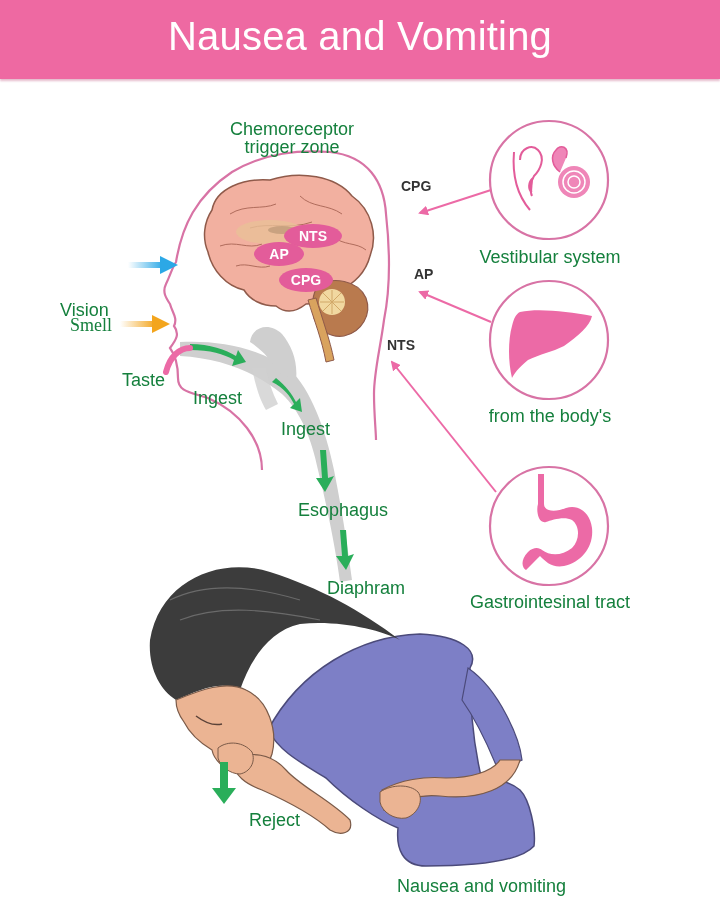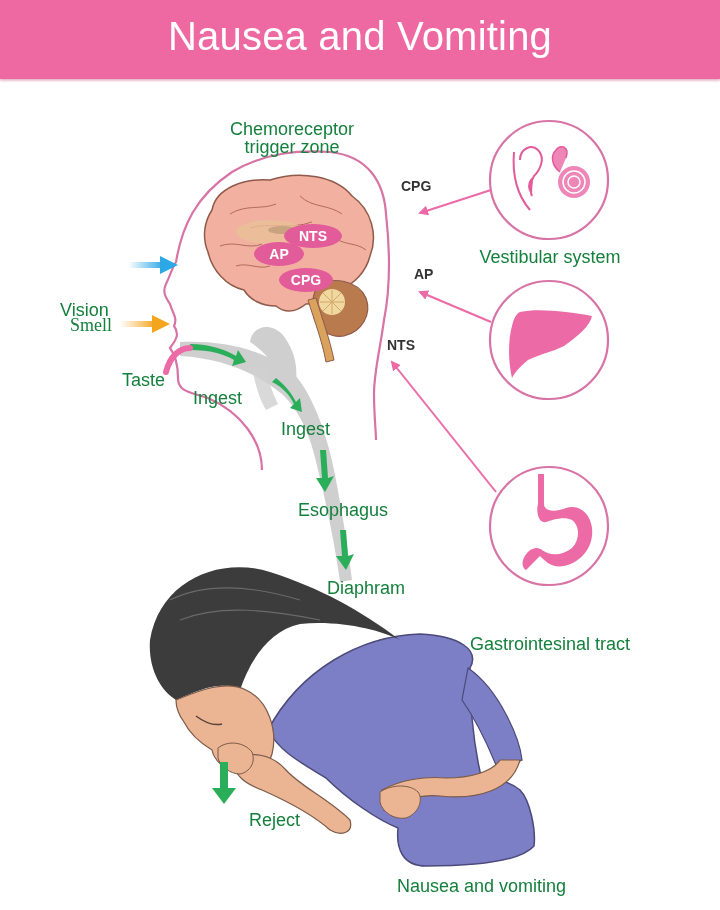--- a/index.html
+++ b/index.html
@@ -151,17 +151,18 @@
 <div class="lbl" style="left:281px; top:419px;">Ingest</div>
 <div class="lbl" style="left:298px; top:500px;">Esophagus</div>
 <div class="lbl" style="left:327px; top:578px;text-align:center;">Diaphram</div>
 
 <div class="tag" style="left:401px; top:178px;">CPG</div>
 <div class="tag" style="left:414px; top:266px;">AP</div>
 <div class="tag" style="left:387px; top:337px;">NTS</div>
 
 <div class="lbl center" style="left:470px; top:247px; width:160px;">Vestibular system</div>
 <div class="lbl center" style="left:450px; top:407px; width:200px; line-height:19px;">
+  <div>from the body's</div>
 </div>
-<div class="lbl center" style="left:460px; top:592px; width:180px;margin-top:42px;">Gastrointesinal tract</div>
+<div class="lbl center" style="left:460px; top:592px; width:180px;">Gastrointesinal tract</div>
 
 <div class="lbl" style="left:201px; top:810px;margin-left:48px;">Reject</div>
 <div class="lbl" style="left:397px; top:876px;">Nausea and vomiting</div>
 
 </body></html>

